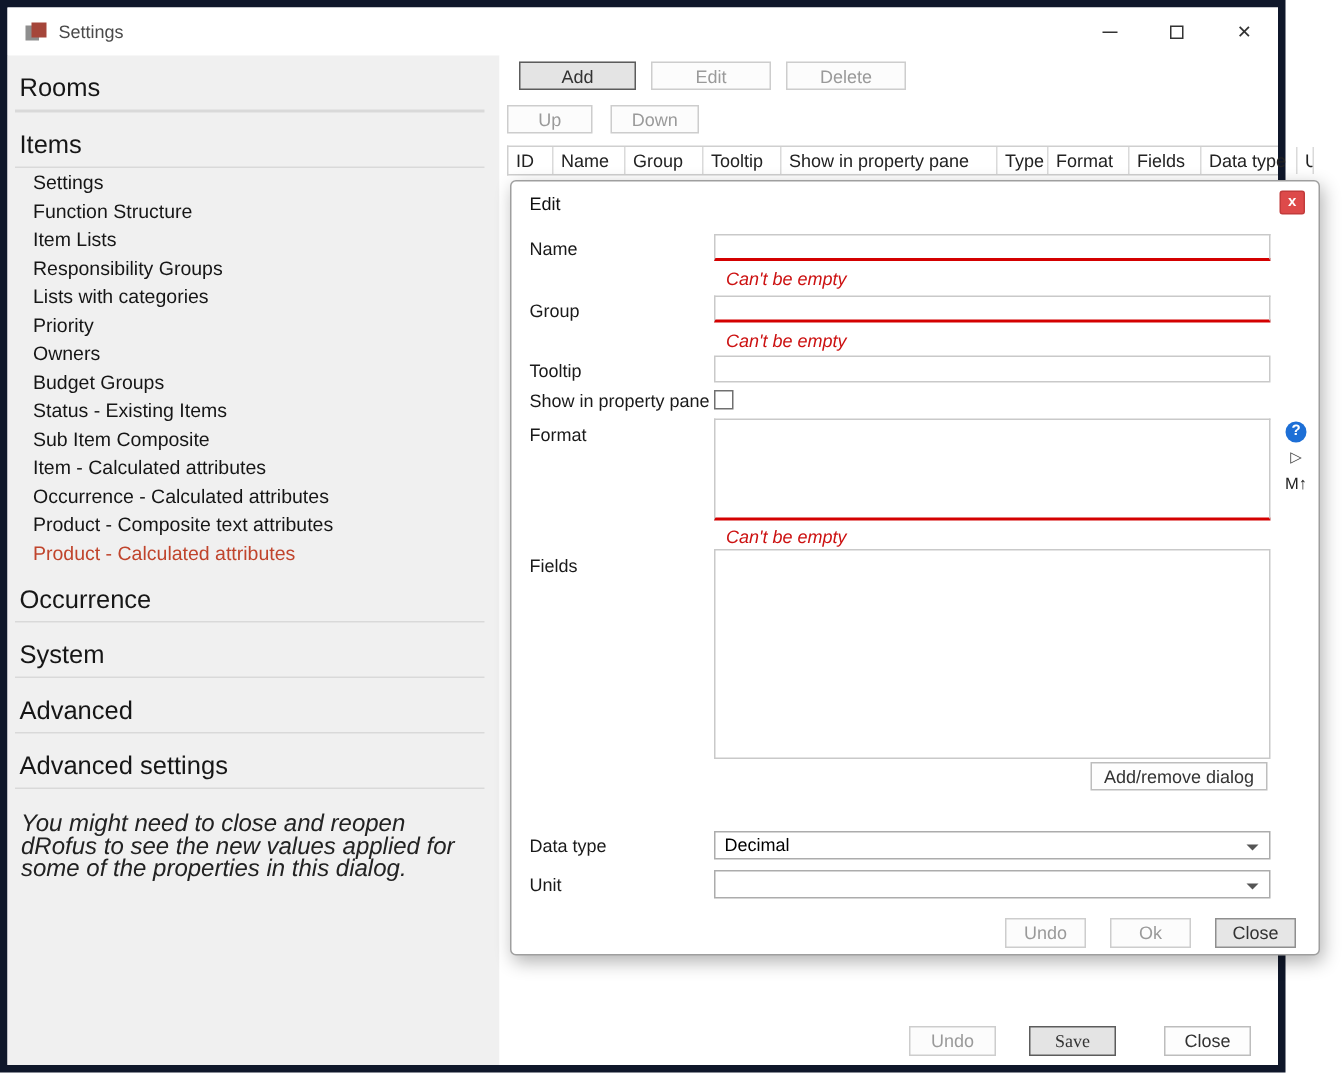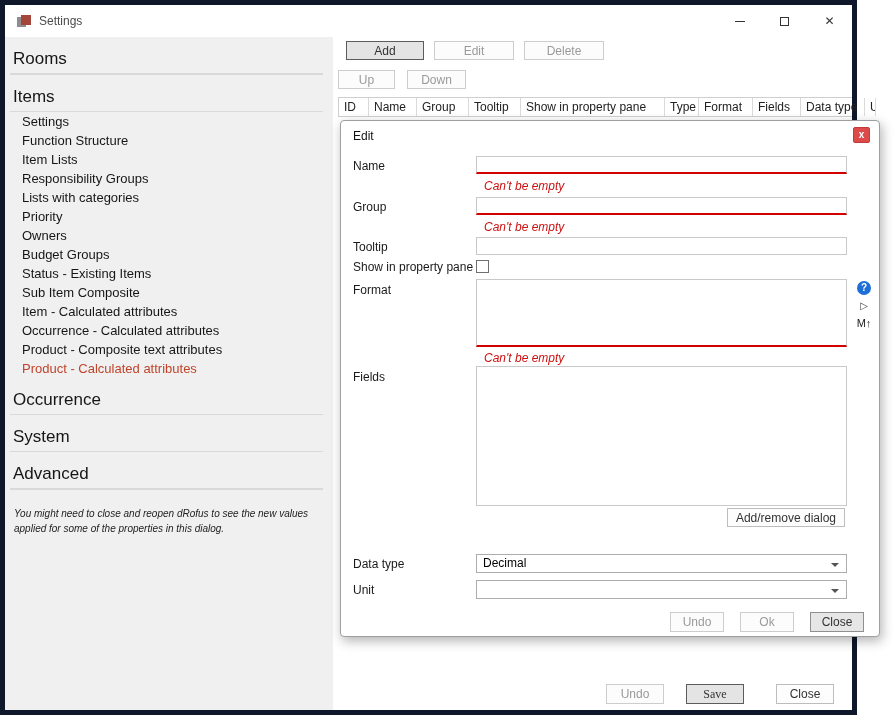--- a/index.html
+++ b/index.html
@@ -17,21 +17,21 @@
   .min-glyph { width: 10px; height: 1px; background: #333; display: inline-block; }
   .max-glyph { width: 9px; height: 9px; border: 1px solid #333; display: inline-block; }
 
   
   .sidebar { position: absolute; left: 0; top: 32px; width: 328px; bottom: 0; background: #f0f0f0; overflow: hidden; }
   .section-header { padding: 12px 8px 4px 8px; line-height: 20px; font-size: 17px; color: #161616; }
   .divider { height: 1px; background: #d9d9d9; margin: 0 10px 0 5px; }
   .sub-items { padding: 0; }
   .sub-item { height: 19px; line-height: 19px; font-size: 13px; color: #161616; padding-left: 17px; white-space: nowrap; }
   .sub-item.selected span { color: #c0442c; }
-  .sidebar-note { margin: 16px 12px 0 9px; font-size: 10px; font-style: italic; color: #222; line-height: 15px; }
+  .sidebar-note { margin: 16px 12px 0 9px; font-size: 16px; font-style: italic; color: #222; line-height: 15px; }
 
   
   .main { position: absolute; left: 328px; top: 32px; right: 0; bottom: 0; background: #fff; }
   .btn { display: inline-flex; align-items: center; justify-content: center; background: #fdfdfd;
          border: 1px solid #bdbdbd; font-size: 12px; color: #333; font-family: inherit; height: 19px; border-radius: 0; }
   .btn.default { border-color: #5c5c5c; background: #e4e4e4; }
   .btn.dim { color: #9a9a9a; border-color: #cdcdcd; background: #fcfcfc; }
   .btn.shaded { background: #e6e6e6; border-color: #8f8f8f; }
   .w54 { width: 54px; } .w57 { width: 57px; } .w58 { width: 58px; height: 20px; }
   .w59 { width: 59px; } .w78 { width: 78px; } .w80 { width: 80px; }
@@ -179,20 +179,21 @@
         <div class="sub-item selected">
           <span>Product - Calculated attributes</span>
         </div>
       </div>
     <div class="section-header">Occurrence</div>
     <div class="divider"></div>
     <div class="section-header">System</div>
     <div class="divider"></div>
     <div class="section-header">Advanced</div>
     <div class="divider"></div>
+    <div class="section-header">Advanced settings</div>
     <div class="divider"></div>
     <div class="sidebar-note">You might need to close and reopen dRofus to see the new values applied for some of the properties in this dialog.</div>
   </div>
 
   <div class="main">
 
     <div class="row1">
       <button class="btn default w78">Add</button>
       <button class="btn dim w80">Edit</button>
       <button class="btn dim w80">Delete</button>

